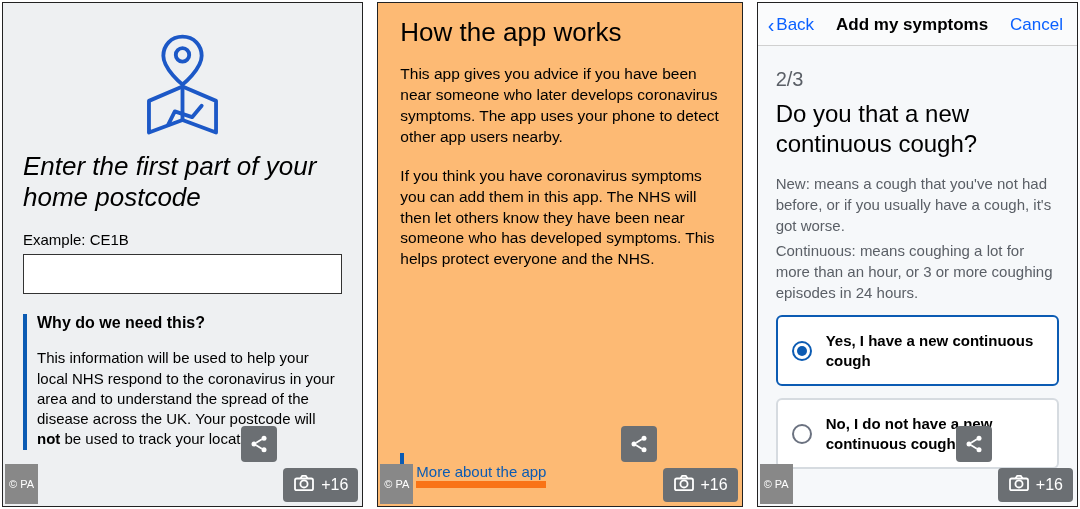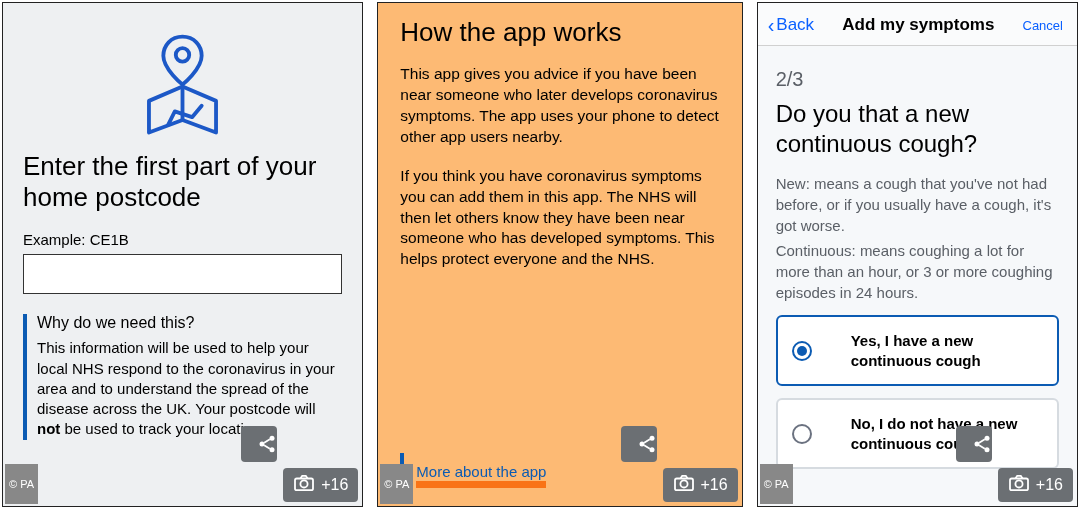--- a/index.html
+++ b/index.html
@@ -14,67 +14,67 @@
   }
   .panel {
     flex: 1;
     border: 1px solid #222;
     position: relative;
     overflow: hidden;
   }
   
   .s1 { background: #eef0f2; padding: 18px 20px 12px 20px; display:flex; flex-direction:column; }
   .icon-wrap { display:flex; justify-content:center; align-items:center; height:130px; }
-  .s1 h1 { font-size:26px; font-weight:500; color:#000; line-height:1.2; margin-bottom:18px; }
+  .s1 h1 { font-size:26px; font-weight:500; color:#000; line-height:1.2; margin-bottom:18px;font-style:italic; }
   .example { font-size:15px; color:#000; margin-bottom:6px; }
   .postcode-input {
     width:100%; height:40px; background:#fff; border:1px solid #333; font-size:15px; padding:4px 8px;
     margin-bottom:20px;
   }
   .info-box { border-left:4px solid #0b5bb3; padding-left:10px; }
-  .info-title { font-weight:400; font-size:16px; margin-bottom:6px; }
+  .info-title { font-weight:700; font-size:16px; margin-bottom:16px; }
   .info-text { font-size:15px; line-height:1.35; }
   .info-text .bold { font-weight:700; }
   
   .s2 { background:#fdba74; padding:14px 22px 12px 22px; display:flex; flex-direction:column; }
   .s2 h1 { font-size:26px; font-weight:500; color:#000; margin-bottom:16px; }
   .s2 p { font-size:15.5px; line-height:1.35; margin-bottom:18px; }
   .more-link-wrap { margin-top:auto; border-left:4px solid #0b5bb3; padding:10px 0 6px 12px; }
   .more-link { color:#0b5bb3; border-bottom:7px solid #f97316; font-size:15px; display:inline-block; padding-bottom:1px;}
   
   .s3 { background:#f6f8fa; display:flex; flex-direction:column; }
   .nav {
     display:flex; align-items:center; justify-content:space-between;
     padding:12px 14px 10px 10px; border-bottom:1px solid #d0d0d0; background:#fafbfc;
   }
   .back { color:#0a60ff; font-size:17px; display:flex; align-items:center; gap:2px;}
   .chev { font-size:20px; line-height:1; }
   .nav-title { font-size:17px; font-weight:700; color:#000; }
-  .cancel { color:#0a60ff; font-size:13px; }
+  .cancel { color:#0a60ff; font-size:17px; }
   .s3-body { padding:22px 18px 10px 18px; }
   .progress { font-size:20px; color:#5a5f66; margin-bottom:8px; }
   .s3 h1 { font-size:24px; font-weight:500; color:#000; line-height:1.25; margin-bottom:14px;}
   .def { font-size:15px; color:#5a5f66; line-height:1.4; margin-bottom:4px;}
   .options { margin-top:12px; display:flex; flex-direction:column; gap:12px; }
   .option {
     background:#fff; border:2px solid #d6dbe0; border-radius:6px;
     padding:14px 14px; display:flex; align-items:center; gap:14px;
   }
   .option.selected { border-color:#0b5bb3; }
   .radio { width:20px; height:20px; border:2px solid #6b7280; border-radius:50%; display:flex; align-items:center; justify-content:center; flex-shrink:0;}
   .option.selected .radio { border-color:#0b5bb3; }
   .radio .dot { width:10px; height:10px; border-radius:50%; background:#0b5bb3; display:none;}
   .option.selected .radio .dot { display:block; }
-  .option-label { font-size:15px; font-weight:700; line-height:1.3;margin-left:25px; }
+  .option-label { font-size:15px; font-weight:700; line-height:1.3; }
   
   .overlay {
     position:absolute; bottom:4px; right:4px; display:flex; gap:6px; align-items:flex-end;
   }
   .share-btn, .gallery-btn {
-    background:#6b6f73; color:#fff; border-radius:4px; display:flex; align-items:center; justify-content:flex-end;
+    background:#6b6f73; color:#fff; border-radius:4px; display:flex; align-items:center; justify-content:center;
   }
   .share-btn { width:36px; height:36px; margin-bottom:40px;}
   .gallery-btn { height:34px; padding:0 10px; gap:6px; font-size:16px; font-weight:500;}
   .credit {
     position:absolute; left:2px; bottom:2px; background:#888; color:#fff; font-size:11px; padding:14px 4px;
   }
 </style>
 </head>
 <body>
 

